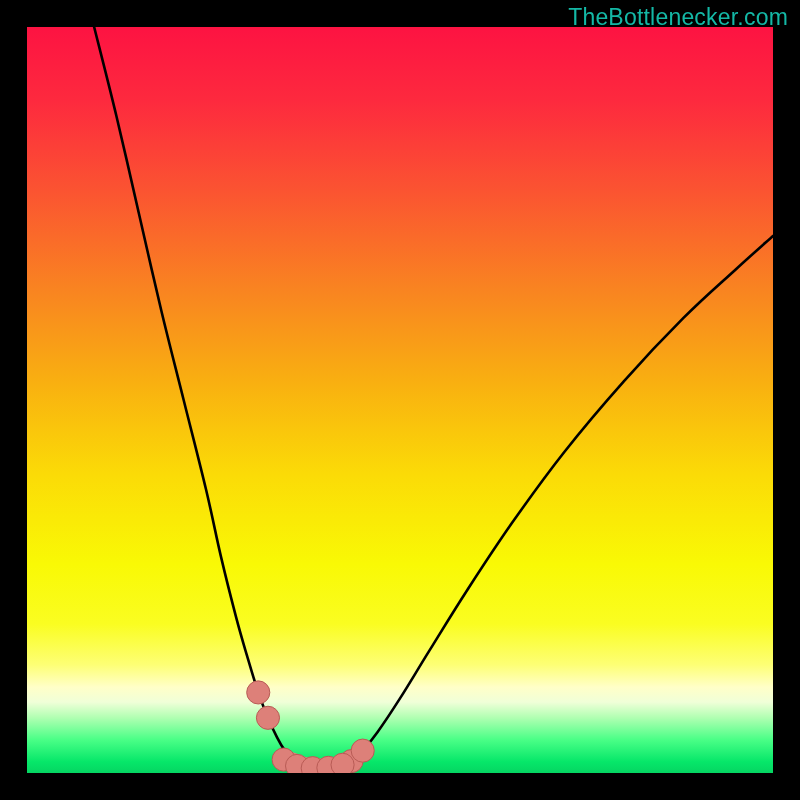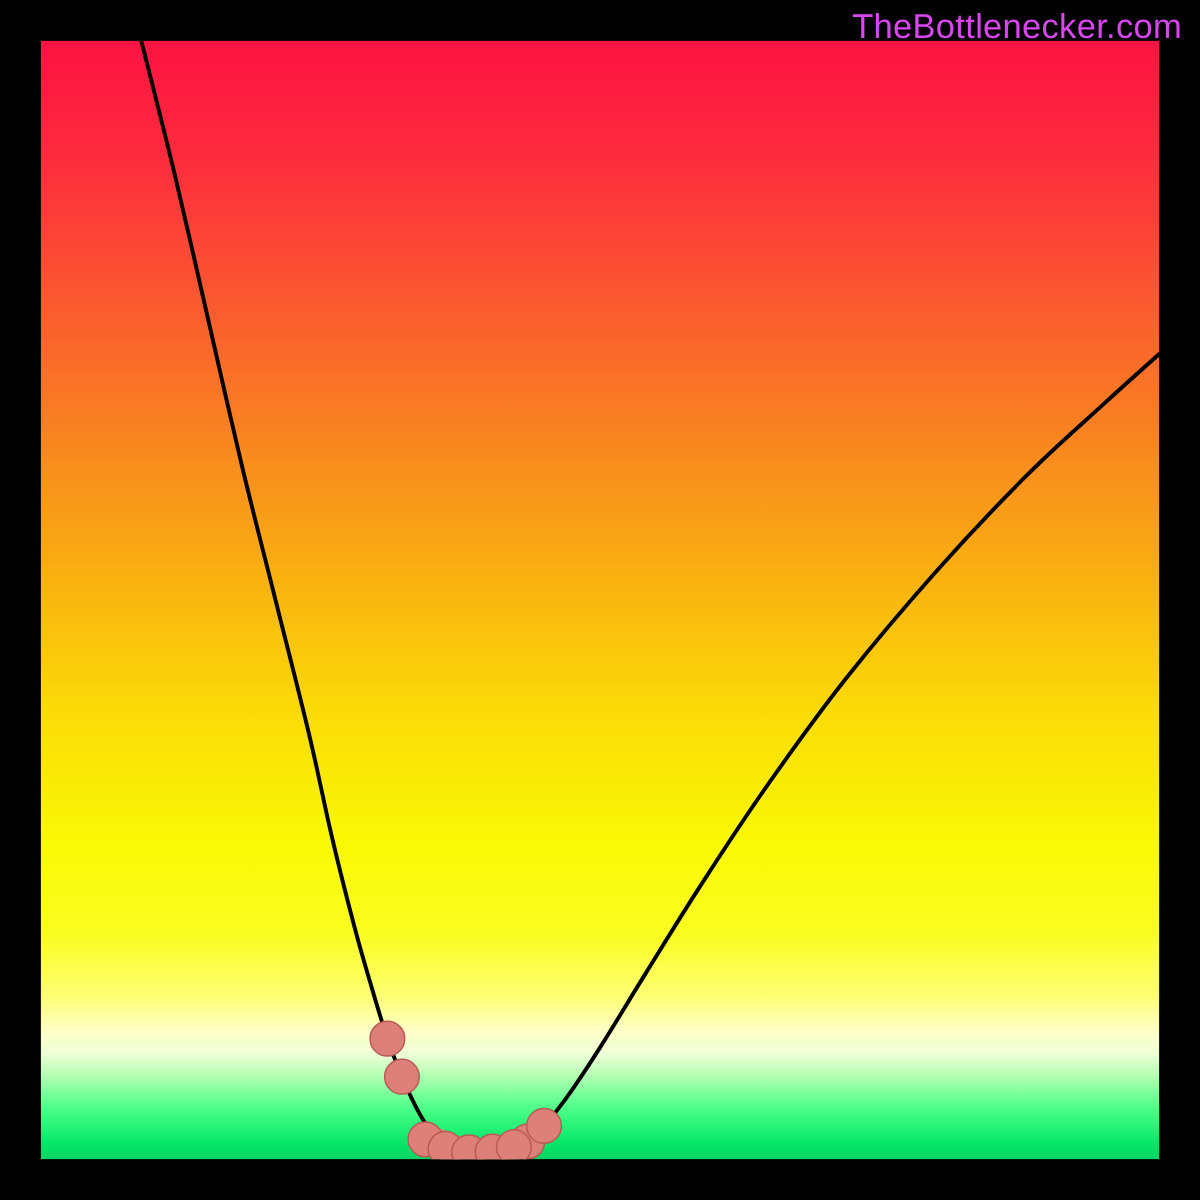--- a/index.html
+++ b/index.html
@@ -38,21 +38,21 @@
     position: absolute;
     left: 0;
     top: 0;
     width: 746px;
     height: 746px;
   }
   .watermark {
     position: absolute;
     top: 4px;
     right: 12px;
-    color: #d946ef;
+    color: #14b8a6;
     font-size: 23px;
     letter-spacing: 0.2px;
     font-weight: 400;
   }
 </style>
 </head>
 <body>
 
 <div class="frame">
   <div class="plot-area">

